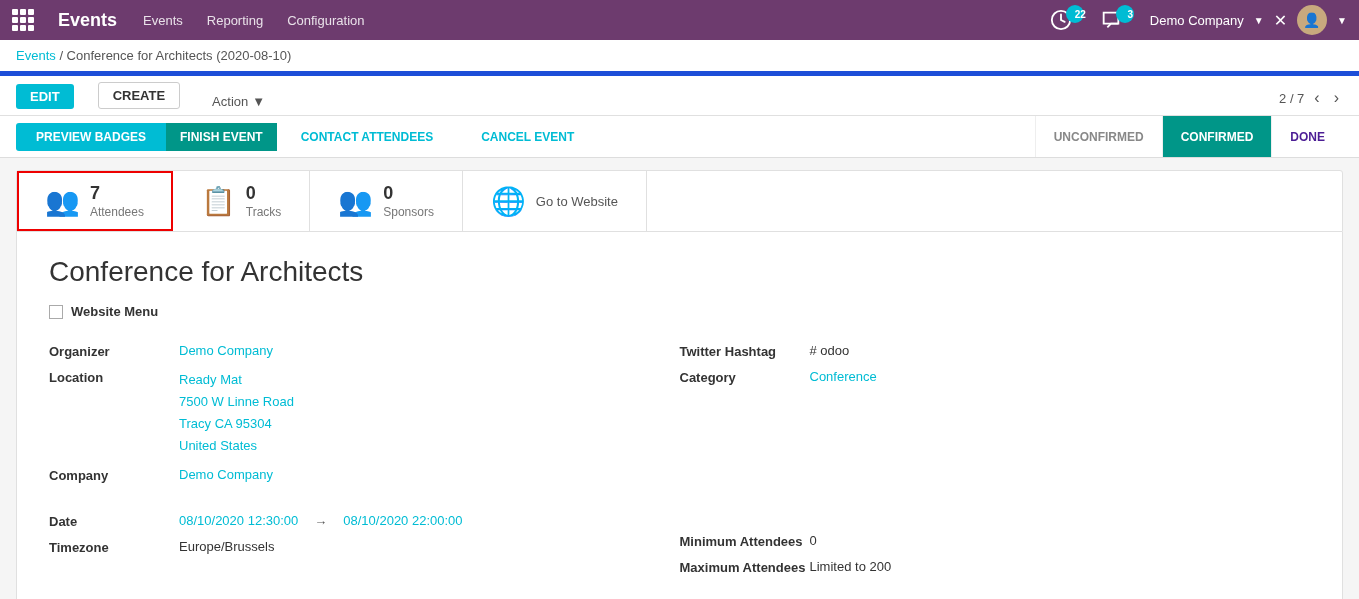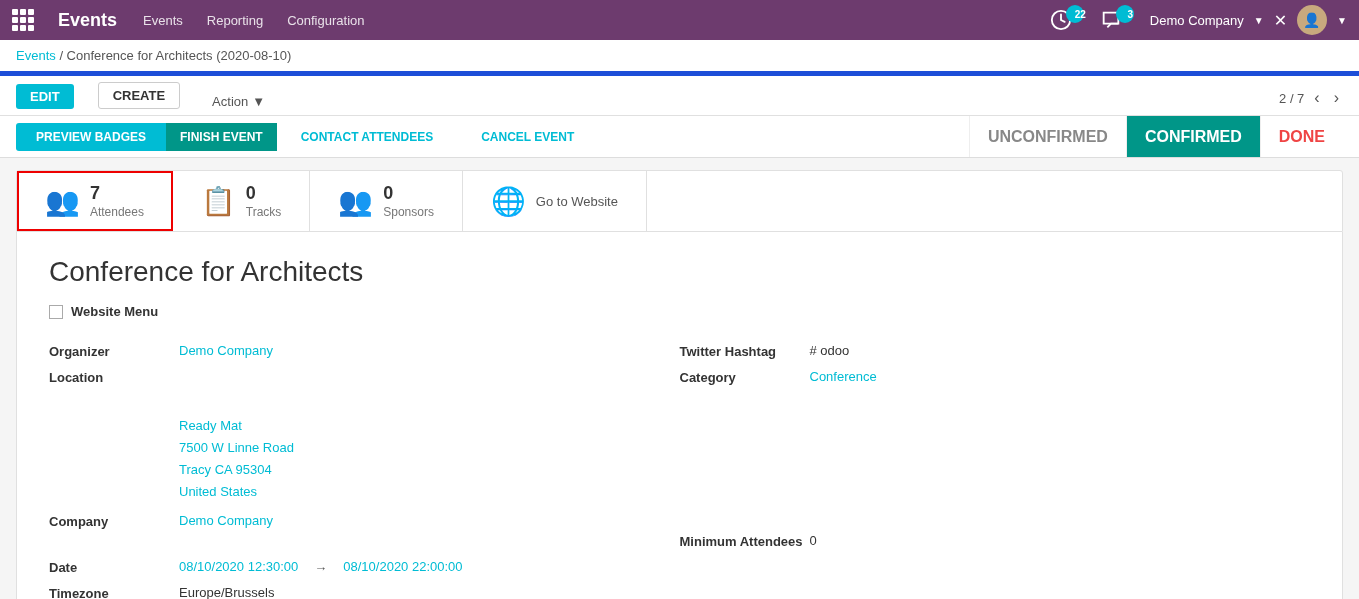--- a/index.html
+++ b/index.html
@@ -197,33 +197,33 @@
     .status-bar {
       margin-left: auto;
       display: flex;
       align-items: stretch;
       height: 100%;
     }
     .status-item {
       padding: 0 18px;
       display: flex;
       align-items: center;
-      font-size: 16px;
+      font-size: 12px;
       color: #888;
       border-left: 1px solid #eee;
       cursor: pointer;
       text-transform: uppercase;
       font-weight: bold;
     }
     .status-item.active {
       background: #009688;
       color: white;
     }
     .status-item.done {
-      color: #ef4444;
+      color: #4c1d95;
     }
 
     
     .main-content {
       padding: 0;
       background: #f5f5f5;
     }
 
     
     .smart-buttons {
@@ -322,21 +322,20 @@
     }
     .form-value {
       color: #00bcd4;
       font-size: 13px;
     }
     .form-value.plain {
       color: #333;
     }
     .form-value.multi {
       line-height: 1.6;
-      margin-top: 46px;
     }
     .date-row {
       display: flex;
       align-items: center;
       gap: 16px;
     }
     .arrow-sep { color: #555; }
     .content-wrapper {
       position: relative;
     }
@@ -502,16 +501,20 @@
           <span class="form-label bold">Category</span>
           <span class="form-value">Conference</span>
         </div>
 
         <div style="height:20px;"></div>
         <div style="height: 118px;"></div>
         <div class="form-row">
           <span class="form-label bold">Minimum Attendees</span>
           <span class="form-value plain">0</span>
         </div>
+        <div class="form-row">
+          <span class="form-label bold">Maximum Attendees</span>
+          <span class="form-value plain">Limited to 200</span>
+        </div>
       </div>
     </div>
   </div>
 </div>
 
 </body></html>

